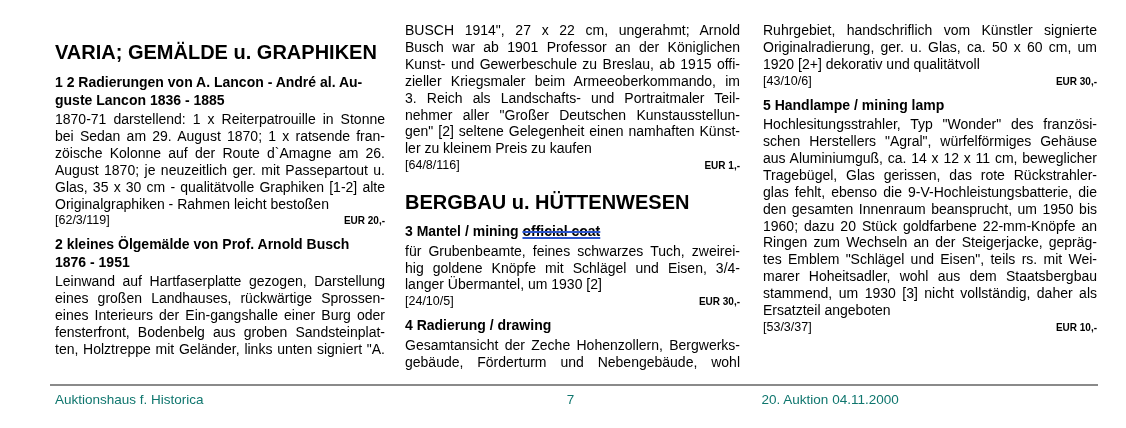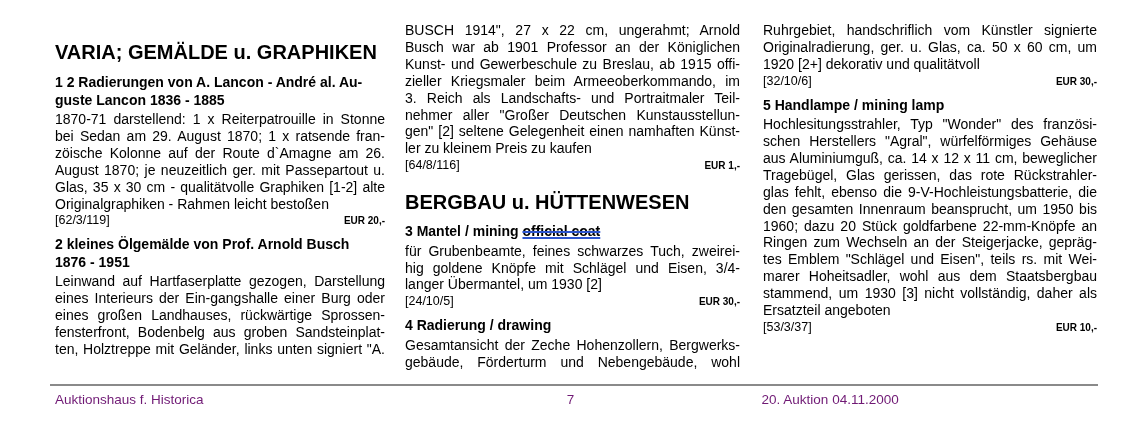--- a/index.html
+++ b/index.html
@@ -101,22 +101,22 @@
         <div class="refprice">
           <span class="ref">[62/3/119]</span>
           <span class="price">EUR 20,-</span>
         </div>
         <div class="title">
           <div class="title-line">2 kleines Ölgemälde von Prof. Arnold Busch</div>
           <div class="title-line">1876 - 1951</div>
         </div>
         <div class="body">
           <div class="bline">Leinwand auf Hartfaserplatte gezogen, Darstellung</div>
+          <div class="bline">eines großen Landhauses, rückwärtige Sprossen-</div>
           <div class="bline">eines Interieurs der Ein-gangshalle einer Burg oder</div>
-          <div class="bline">eines großen Landhauses, rückwärtige Sprossen-</div>
           <div class="bline">fensterfront, Bodenbelg aus groben Sandsteinplat-</div>
           <div class="bline">ten, Holztreppe mit Geländer, links unten signiert "A.</div>
         </div>
       </div>
     <div class="col col-1">
         <div class="body">
           <div class="bline">BUSCH 1914", 27 x 22 cm, ungerahmt; Arnold</div>
           <div class="bline">Busch war ab 1901 Professor an der Königlichen</div>
           <div class="bline">Kunst- und Gewerbeschule zu Breslau, ab 1915 offi-</div>
           <div class="bline">zieller Kriegsmaler beim Armeeoberkommando, im</div>
@@ -150,21 +150,21 @@
           <div class="bline">gebäude, Förderturm und Nebengebäude, wohl</div>
         </div>
       </div>
     <div class="col col-2">
         <div class="body">
           <div class="bline">Ruhrgebiet, handschriflich vom Künstler signierte</div>
           <div class="bline">Originalradierung, ger. u. Glas, ca. 50 x 60 cm, um</div>
           <div class="bline lastline">1920 [2+] dekorativ und qualitätvoll</div>
         </div>
         <div class="refprice">
-          <span class="ref">[32/10/6]</span>
+          <span class="ref">[43/10/6]</span>
           <span class="price">EUR 30,-</span>
         </div>
         <div class="title">
           <div class="title-line">5 Handlampe / mining lamp</div>
         </div>
         <div class="body">
           <div class="bline">Hochlesitungsstrahler, Typ "Wonder" des französi-</div>
           <div class="bline">schen Herstellers "Agral", würfelförmiges Gehäuse</div>
           <div class="bline">aus Aluminiumguß, ca. 14 x 12 x 11 cm, beweglicher</div>
           <div class="bline">Tragebügel, Glas gerissen, das rote Rückstrahler-</div>
@@ -178,18 +178,18 @@
           <div class="bline lastline">Ersatzteil angeboten</div>
         </div>
         <div class="refprice">
           <span class="ref">[53/3/37]</span>
           <span class="price">EUR 10,-</span>
         </div>
       </div>
   </div>
 
   <div class="footer-rule" style="background: rgb(138, 138, 138);"></div>
-  <div class="footer" style="color: #701a75;">
+  <div class="footer" style="color: #0f766e;">
     <span class="f-left">Auktionshaus f. Historica</span>
     <span class="f-center">7</span>
     <span class="f-right">20. Auktion 04.11.2000</span>
   </div>
 </div>
 
 </body></html>

